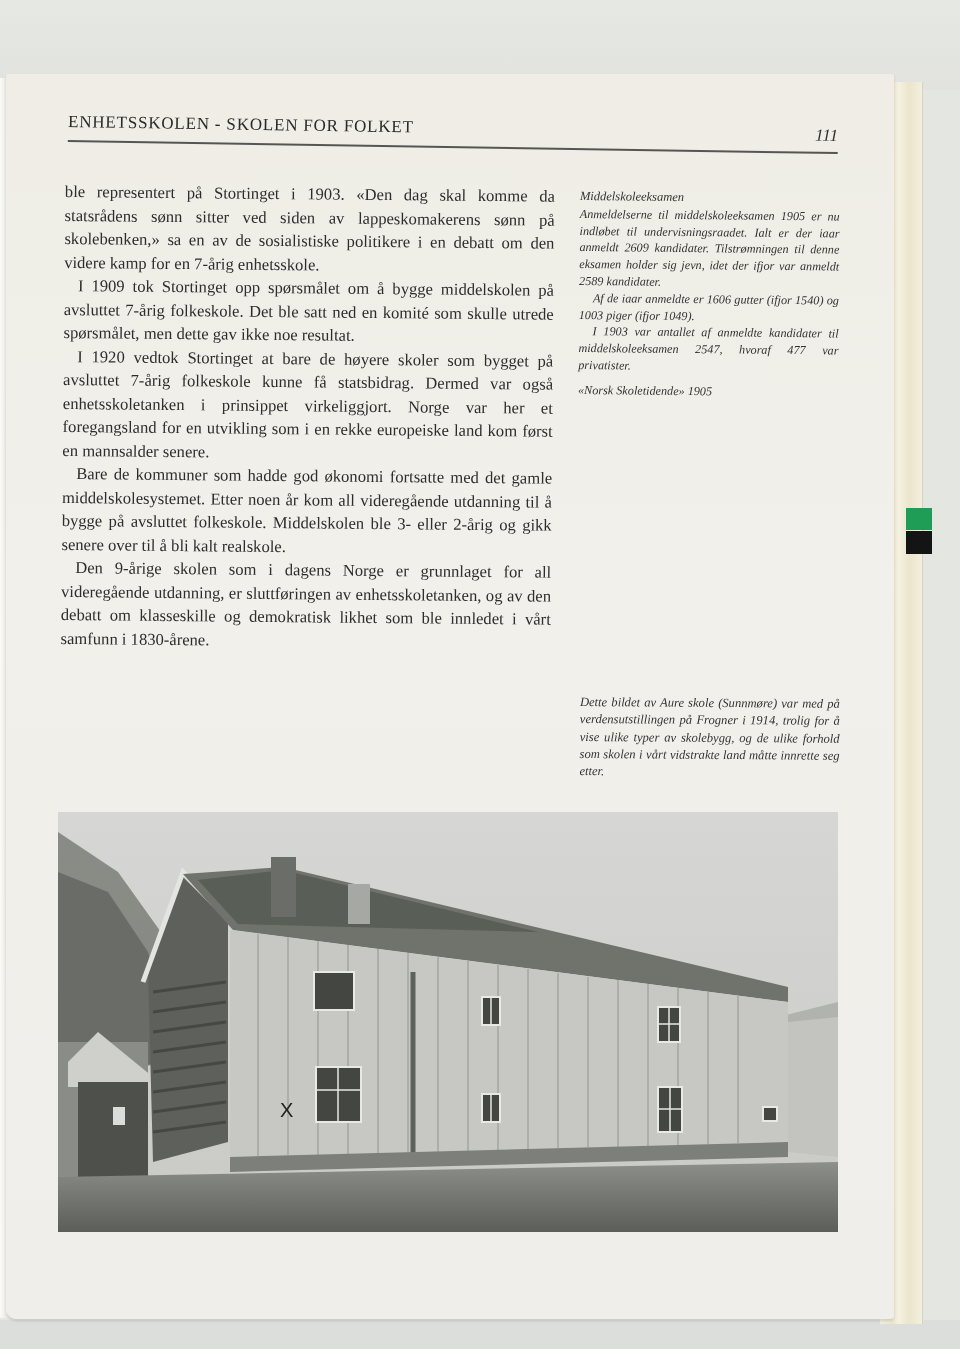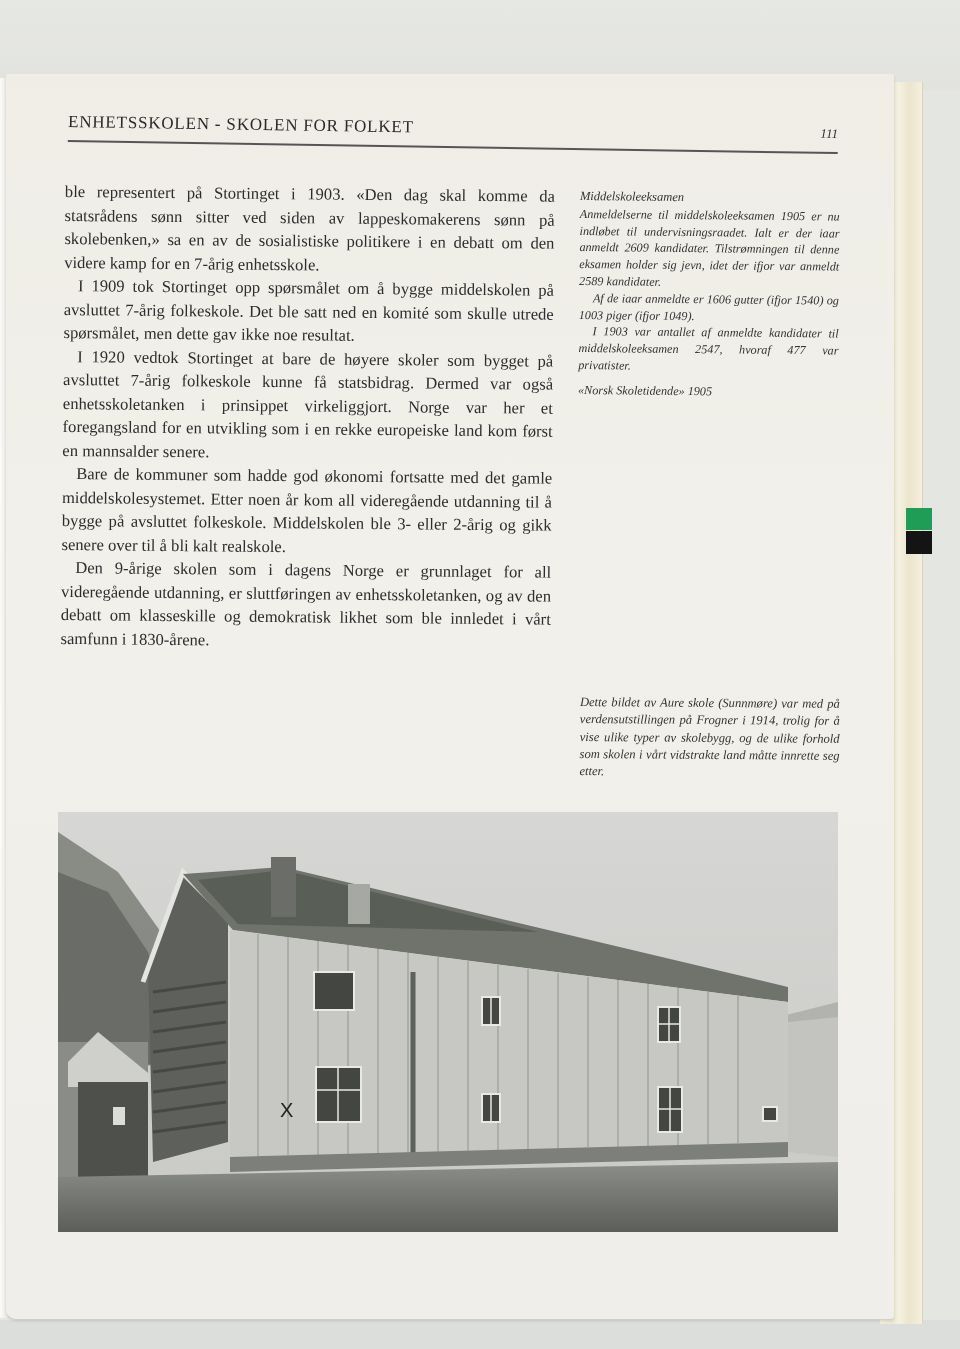--- a/index.html
+++ b/index.html
@@ -34,21 +34,21 @@
   .running-head {
     position: absolute; left: 68px; top: 106px; width: 770px; height: 44px;
     transform: rotate(0.9deg); transform-origin: left center;
   }
   .running-title {
     position: absolute; left: 0; top: 6px;
     font-size: 17px; letter-spacing: 0.8px; color: #2a2a2a;
   }
   .folio {
     position: absolute; right: 0; top: 8px;
-    font-style: italic; font-size: 13px; color: #333;
+    font-style: italic; font-size: 17px; color: #333;
   }
   .head-rule {
     position: absolute; left: 0; top: 34px; width: 770px; height: 1.5px; background: #555;
   }
   .main-text {
     position: absolute; left: 65px; top: 180px; width: 490px;
     font-size: 16.6px; line-height: 23.5px; color: #2d2d2d;
     transform: rotate(0.55deg); transform-origin: left top;
   }
   .main-text p { margin: 0; text-indent: 14px; text-align: justify; }

